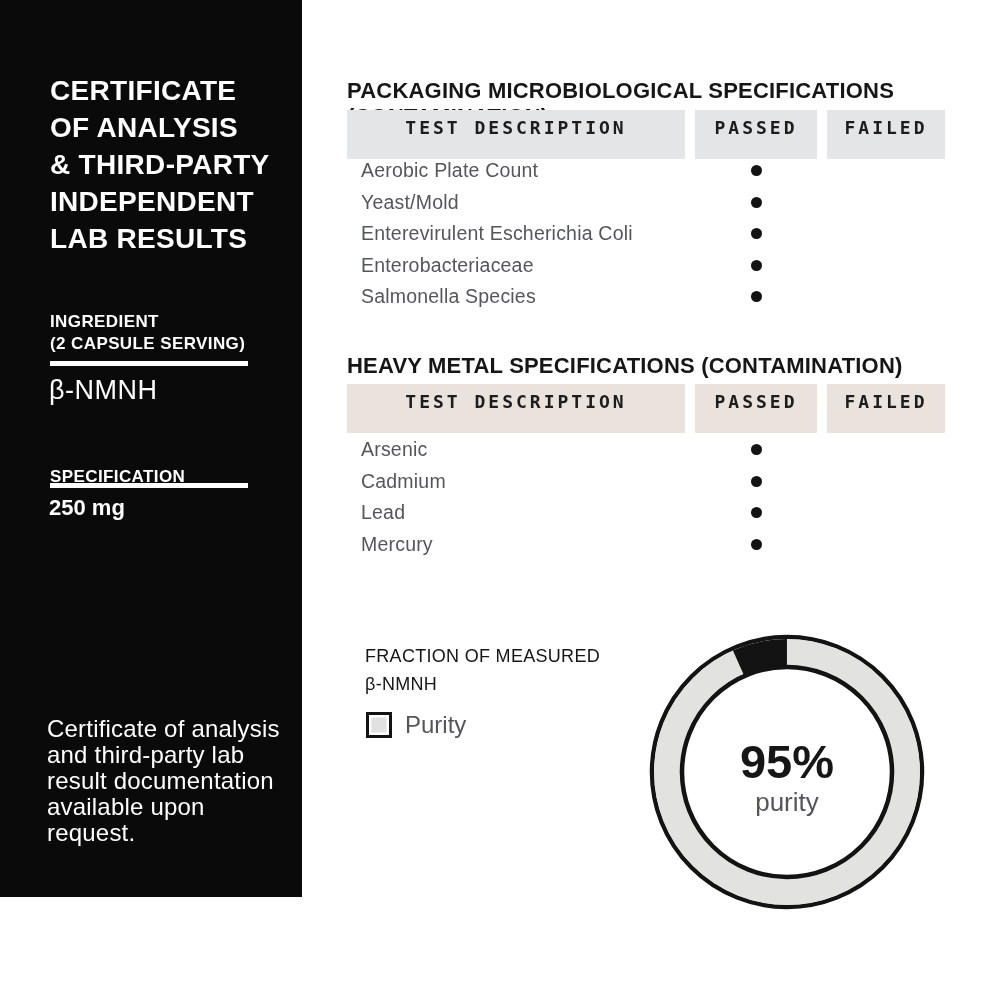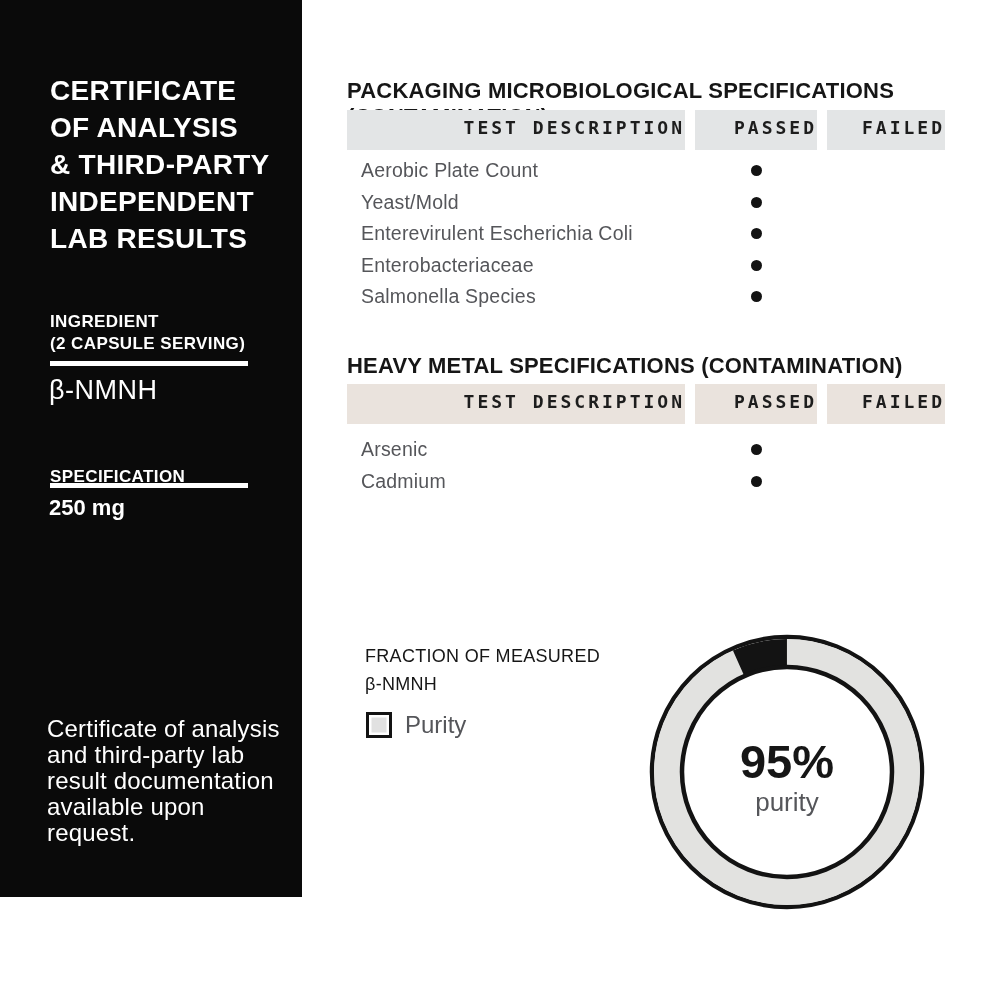--- a/index.html
+++ b/index.html
@@ -23,21 +23,21 @@
   .sb-footer { position:absolute; left:47px; top:716px; width:252px; font-size:24px; font-weight:normal;
                line-height:26px; letter-spacing:.2px; white-space:pre-line; }
 
   
   .tbl-title { position:absolute; left:347px; font-size:22px; font-weight:bold; color:#161616; letter-spacing:.2px; }
   .t1-title { top:78px; }
   .t2-title { top:353px; }
   .thead { position:absolute; left:347px; display:flex; gap:10px; }
   .t1-head { top:110px; }
   .t2-head { top:384px; }
-  .hcell { height:40px; line-height:36px; text-align:right; color:#1d1d1d;
+  .hcell { height:49px; line-height:36px; text-align:center; color:#1d1d1d;
            font-family:"DejaVu Sans Mono", monospace; font-weight:bold; font-size:18px; letter-spacing:3px; }
   .hcell.c-test { width:338px; }
   .hcell.c-pass { width:122px; }
   .hcell.c-fail { width:118px; }
   .tbody { position:absolute; left:347px; }
   .t1-body { top:155px; }
   .t2-body { top:434px; }
   .trow { display:flex; align-items:center; height:31.5px; gap:10px; }
   .cell-test { width:338px; padding-left:14px; font-size:19.5px; color:#55565a; letter-spacing:.2px;
                white-space:nowrap; }
@@ -140,20 +140,34 @@
         </div>
         <div class="cell-mark fail"></div>
       </div>
       <div class="trow">
         <div class="cell-test">Cadmium</div>
         <div class="cell-mark">
           <span class="dot"></span>
         </div>
         <div class="cell-mark fail"></div>
       </div>
+      <div class="trow">
+        <div class="cell-test">Lead</div>
+        <div class="cell-mark">
+          <span class="dot"></span>
+        </div>
+        <div class="cell-mark fail"></div>
+      </div>
+      <div class="trow">
+        <div class="cell-test">Mercury</div>
+        <div class="cell-mark">
+          <span class="dot"></span>
+        </div>
+        <div class="cell-mark fail"></div>
+      </div>
     </div>
 
   <div class="fraction-title">FRACTION OF MEASURED
 β-NMNH</div>
   <div class="legend">
     <span class="legend-swatch"></span>
     <span class="legend-label">Purity</span>
   </div>
 
   <div class="donut-wrap">

